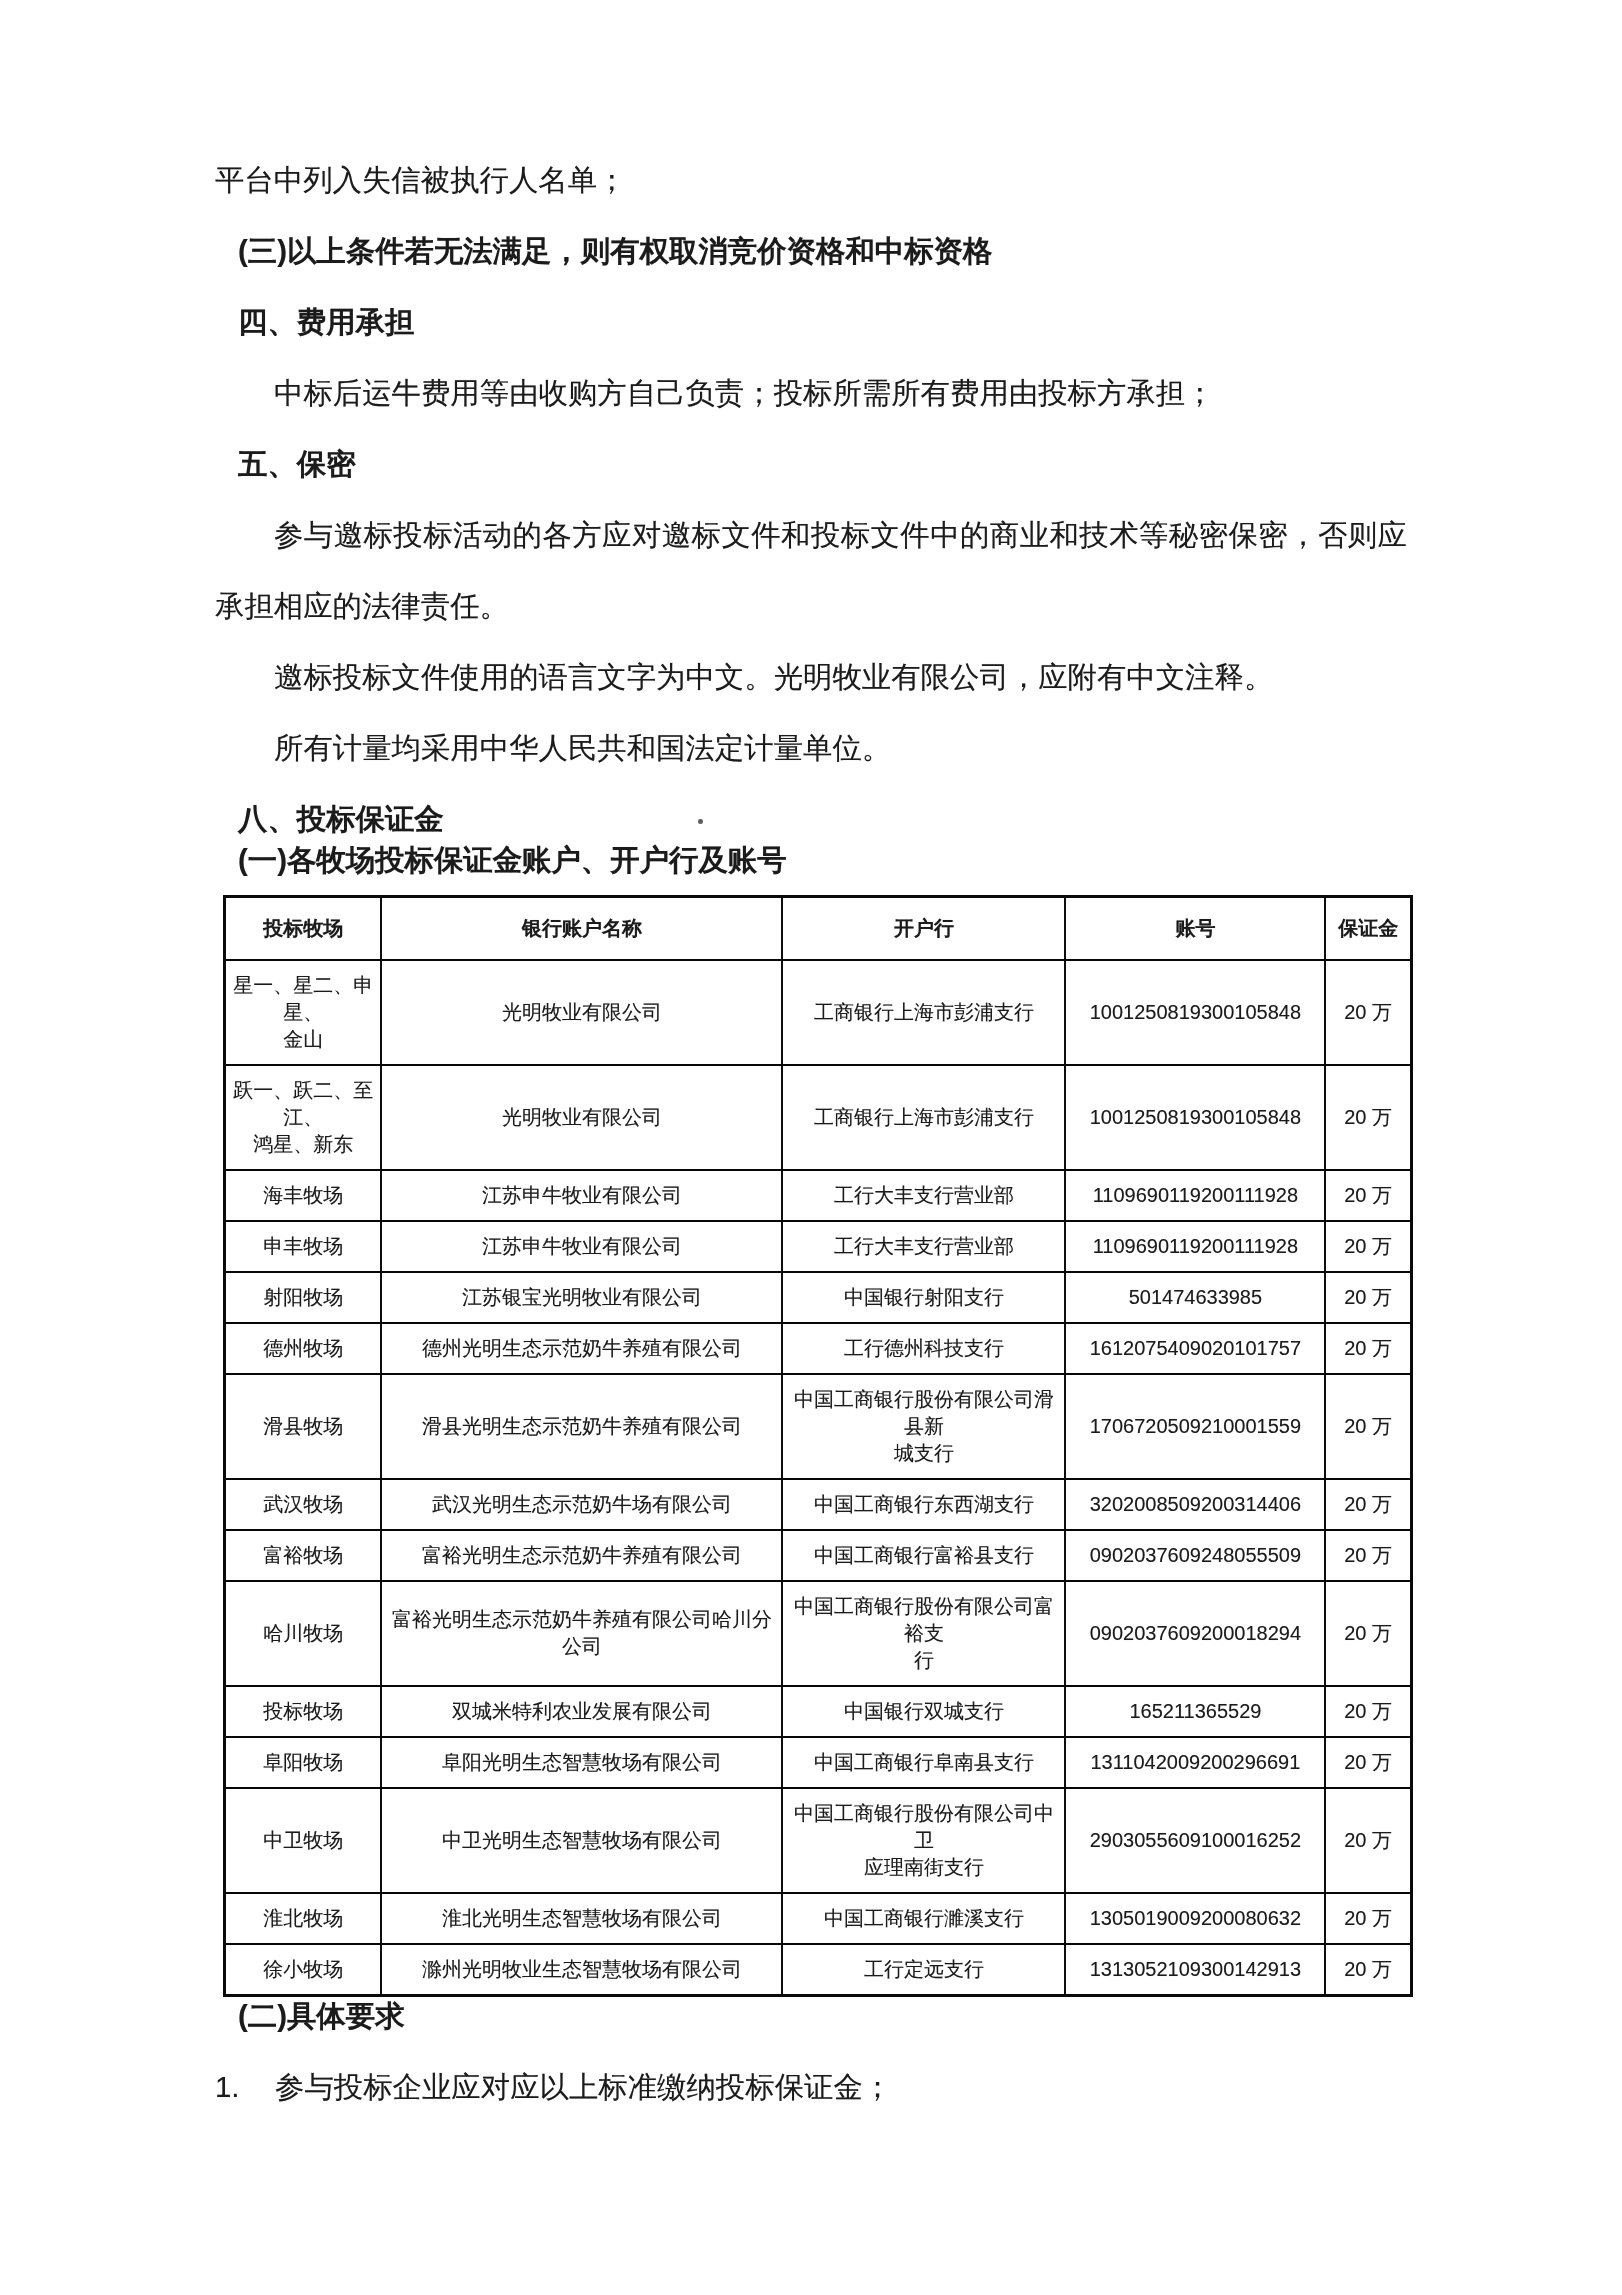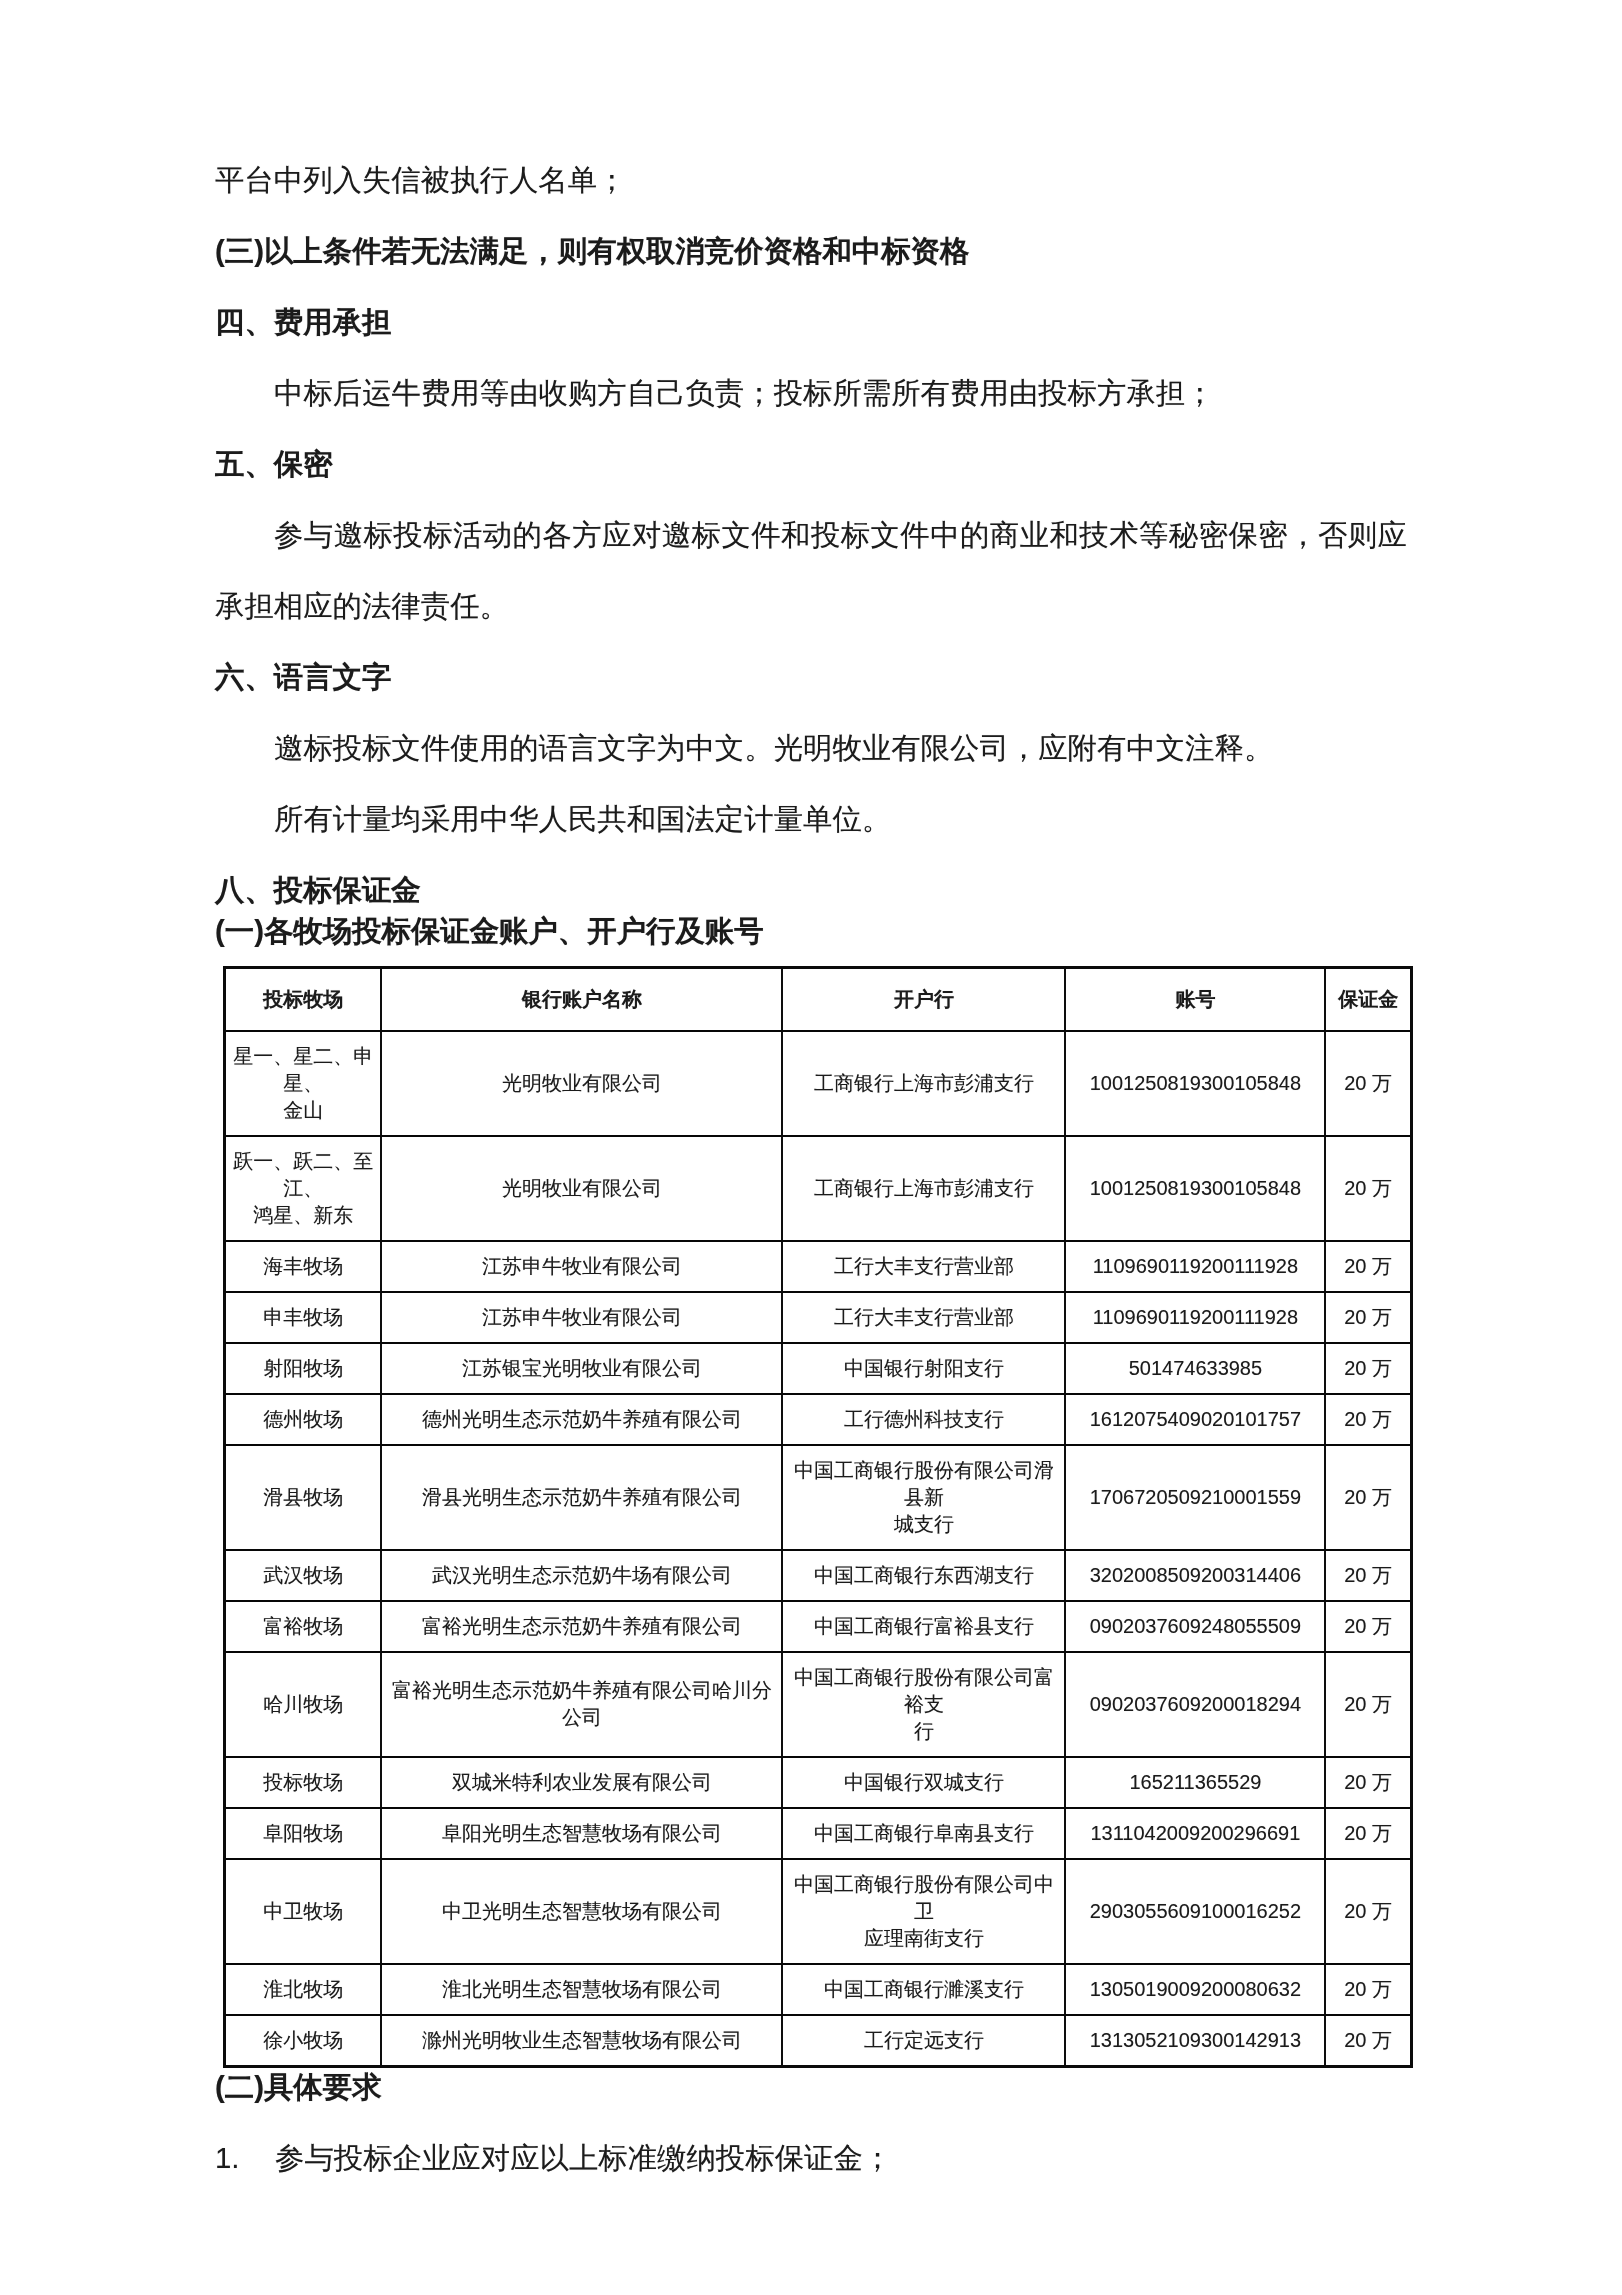--- a/index.html
+++ b/index.html
@@ -19,21 +19,21 @@
     padding: 161px 215px 0 215px;
     box-sizing: border-box;
     text-shadow: 0 0 0.7px rgba(0,0,0,0.35);
   }
   .line {
     font-size: 29.4px;
     line-height: 37px;
     margin: 0 0 34px 0;
     white-space: nowrap;
   }
-  .bold { font-weight: 700; }
+  .bold { font-weight: 700; margin-left: 23px; }
   .indent { padding-left: 59px; }
   .stretch {
     white-space: normal;
     text-align: justify;
     text-align-last: justify;
   }
   .tight-after { margin-bottom: 3.9px; }
   .sub-heading { margin-bottom: 17px; }
 
   
@@ -96,21 +96,20 @@
 
   <div class="line bold">(三)以上条件若无法满足，则有权取消竞价资格和中标资格</div>
 
   <div class="line bold">四、费用承担</div>
   <div class="line indent">中标后运牛费用等由收购方自己负责；投标所需所有费用由投标方承担；</div>
 
   <div class="line bold">五、保密</div>
   <div class="line indent stretch">参与邀标投标活动的各方应对邀标文件和投标文件中的商业和技术等秘密保密，否则应</div>
   <div class="line">承担相应的法律责任。</div>
 
-  <div class="line bold">六、语言文字</div>
   <div class="line indent">邀标投标文件使用的语言文字为中文。光明牧业有限公司，应附有中文注释。</div>
 
   <div class="line indent">所有计量均采用中华人民共和国法定计量单位。</div>
 
   <div class="line bold tight-after">八、投标保证金</div>
   <span class="artifact-dot"></span>
 
   <div class="line bold sub-heading">(一)各牧场投标保证金账户、开户行及账号</div>
 
   <div class="table-wrap">

